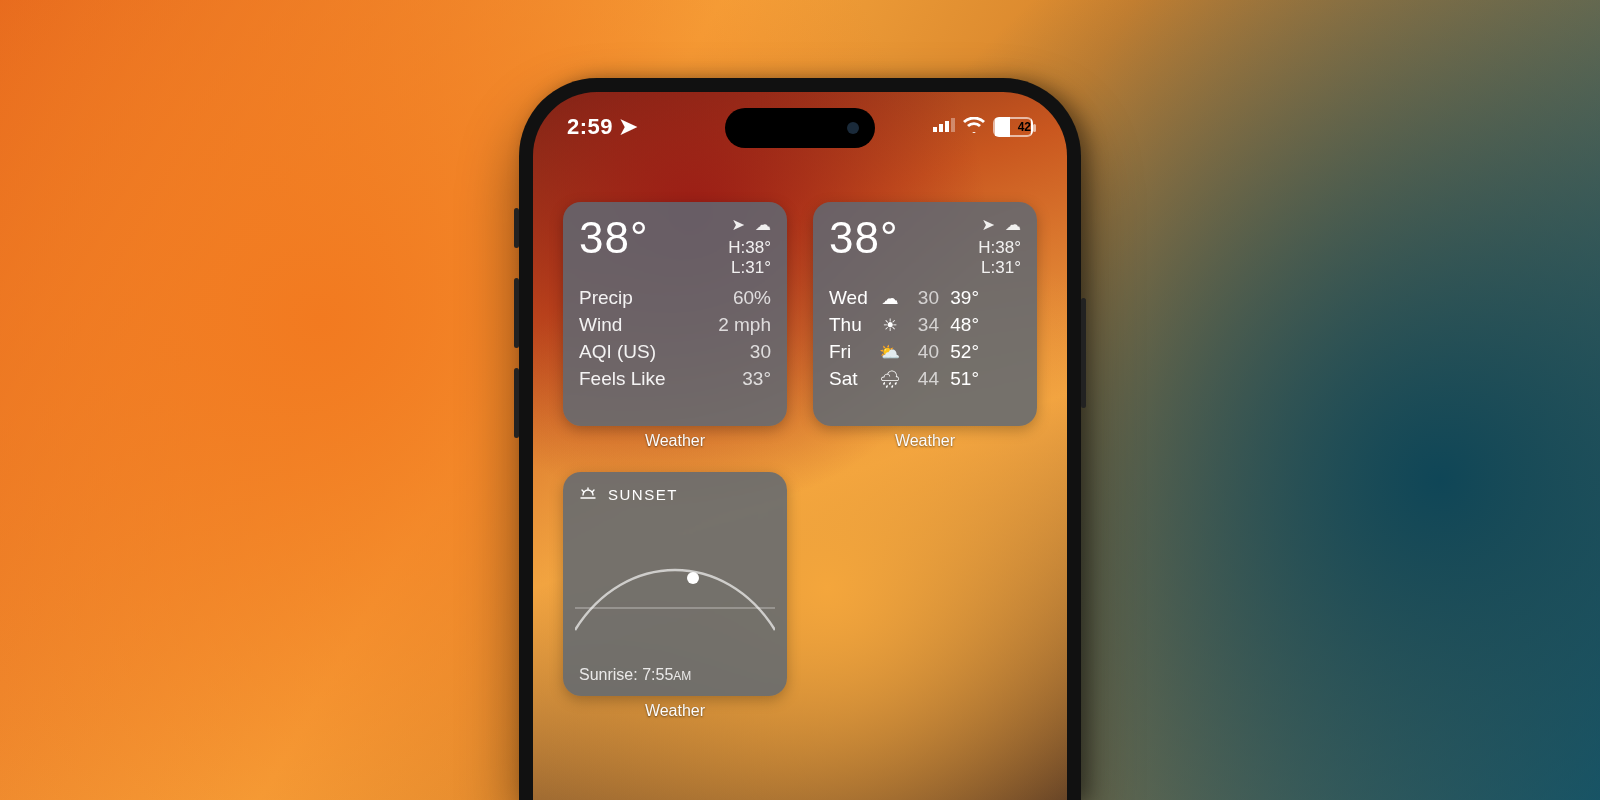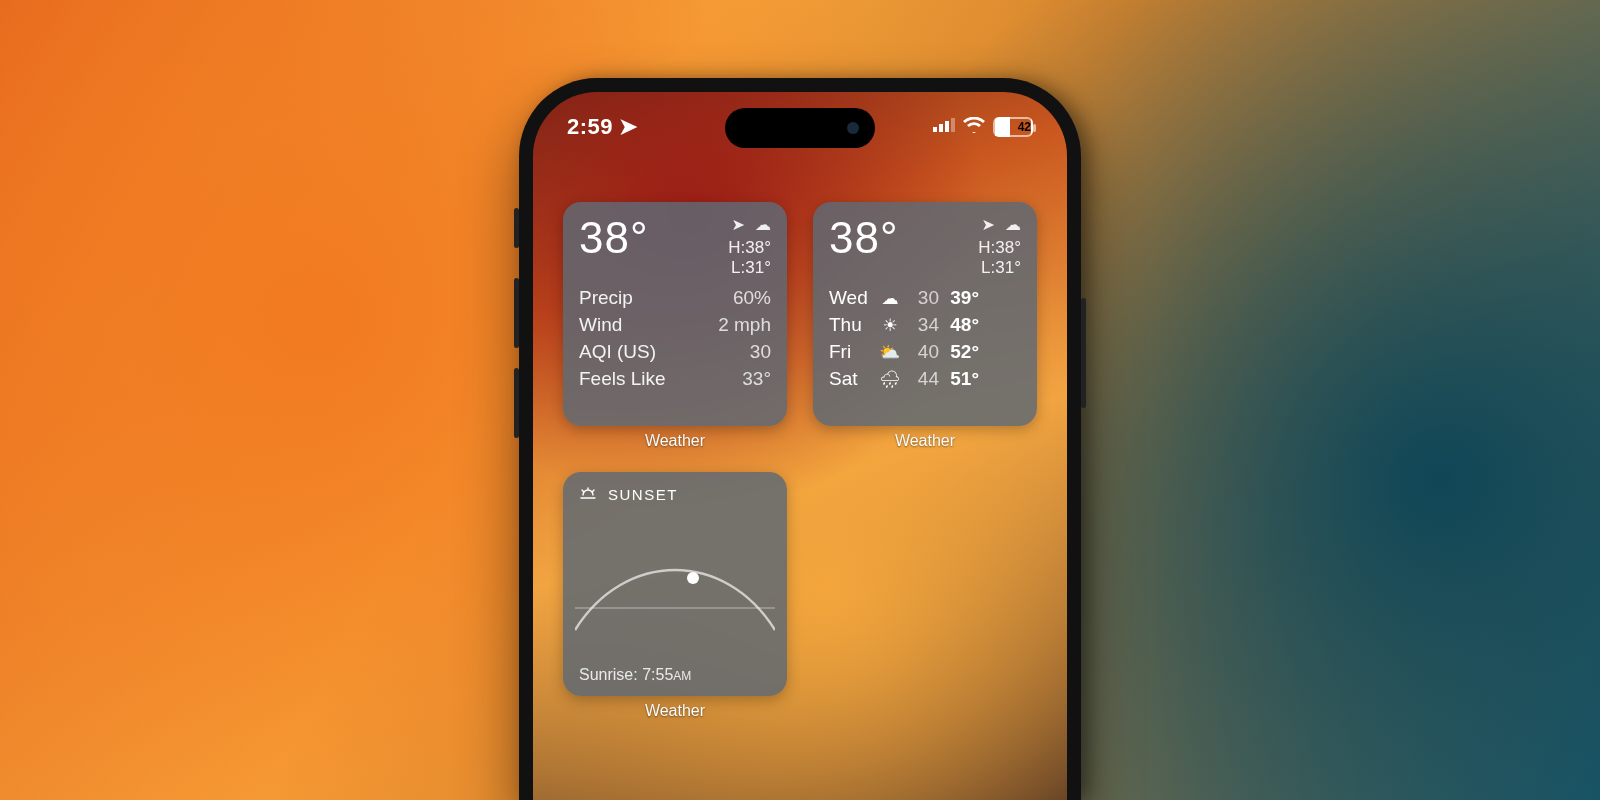--- a/index.html
+++ b/index.html
@@ -78,21 +78,21 @@
   .hilo .icons { display:flex; gap:10px; justify-content:flex-end; margin-bottom:4px; font-size:16px;}
   .rows { margin-top:10px; display:flex; flex-direction:column; gap:5px; font-size:19px;}
   .row { display:flex; justify-content:space-between;gap:36px; }
   .row .k { color:rgba(255,255,255,.92);}
   .row .v { color:rgba(255,255,255,.78);}
   .fc-rows { margin-top:10px; display:flex; flex-direction:column; gap:5px; font-size:19px;}
   .fc-row { display:grid; grid-template-columns: 46px 30px 34px 40px; align-items:center;}
   .fc-row .d { color:#fff;}
   .fc-row .ic { text-align:center; font-size:17px;}
   .fc-row .lo { color:rgba(255,255,255,.7); text-align:right;}
-  .fc-row .hi { color:#fff; text-align:right;font-weight:bold;}
+  .fc-row .hi { color:#fff; text-align:right;}
   .sun-widget .title-row{ display:flex; align-items:center; gap:11px; font-size:15px; letter-spacing:1.5px; color:#fff;}
   .sun-widget .big-time{ font-size:34px; font-weight:400; margin-top:2px;}
   .sun-widget .big-time .ampm{ font-size:20px;}
   .sun-widget svg.arc{ position:absolute; left:12px; right:12px; top:88px; width:200px; height:80px;}
   .sun-widget .sunrise{ position:absolute; bottom:12px; left:16px; font-size:16px; color:rgba(255,255,255,.85);}
   .sun-widget .sunrise .ampm{ font-size:12px;}
 </style>
 </head>
 <body>
 

